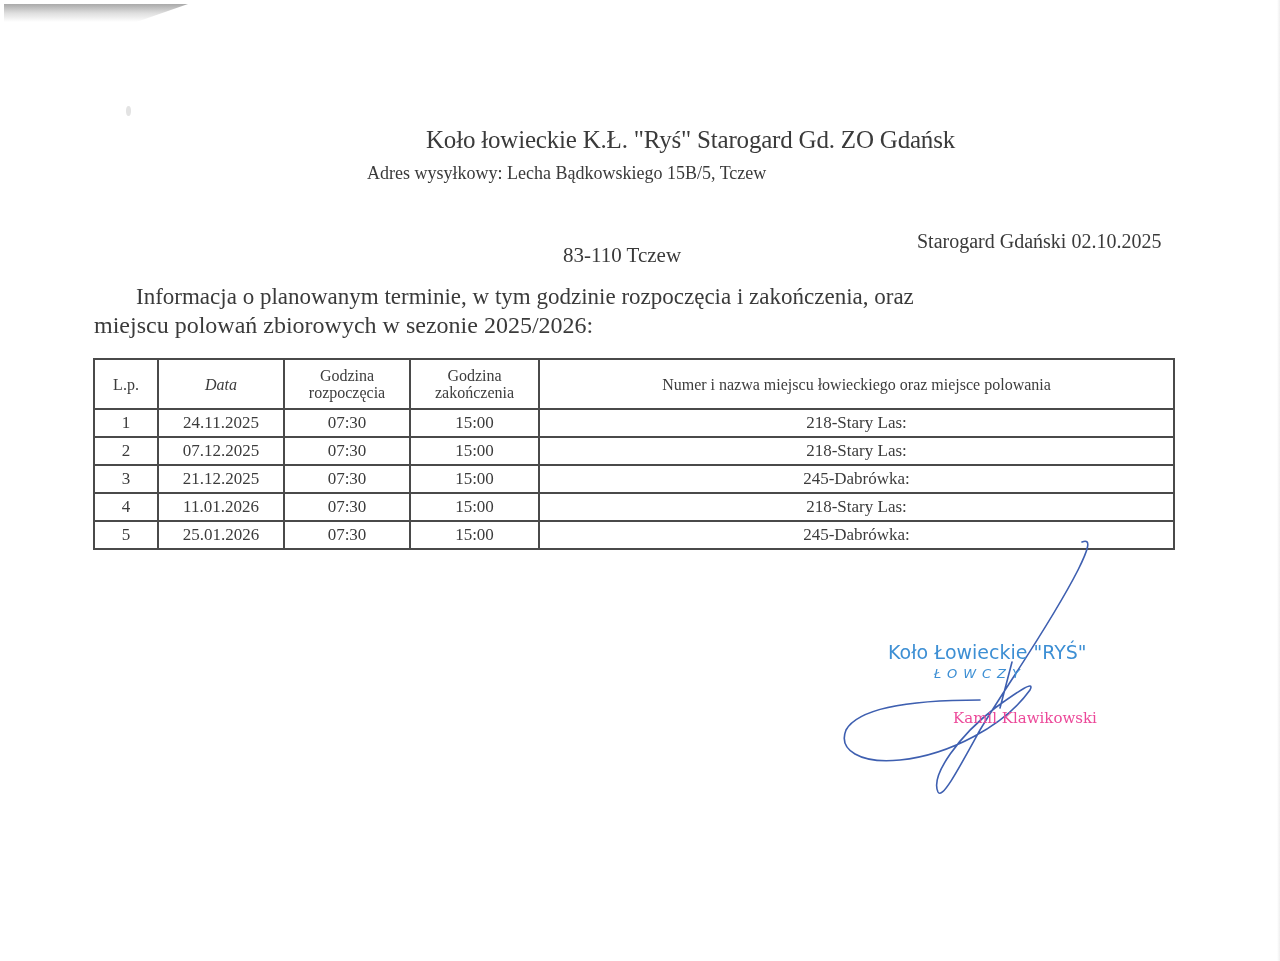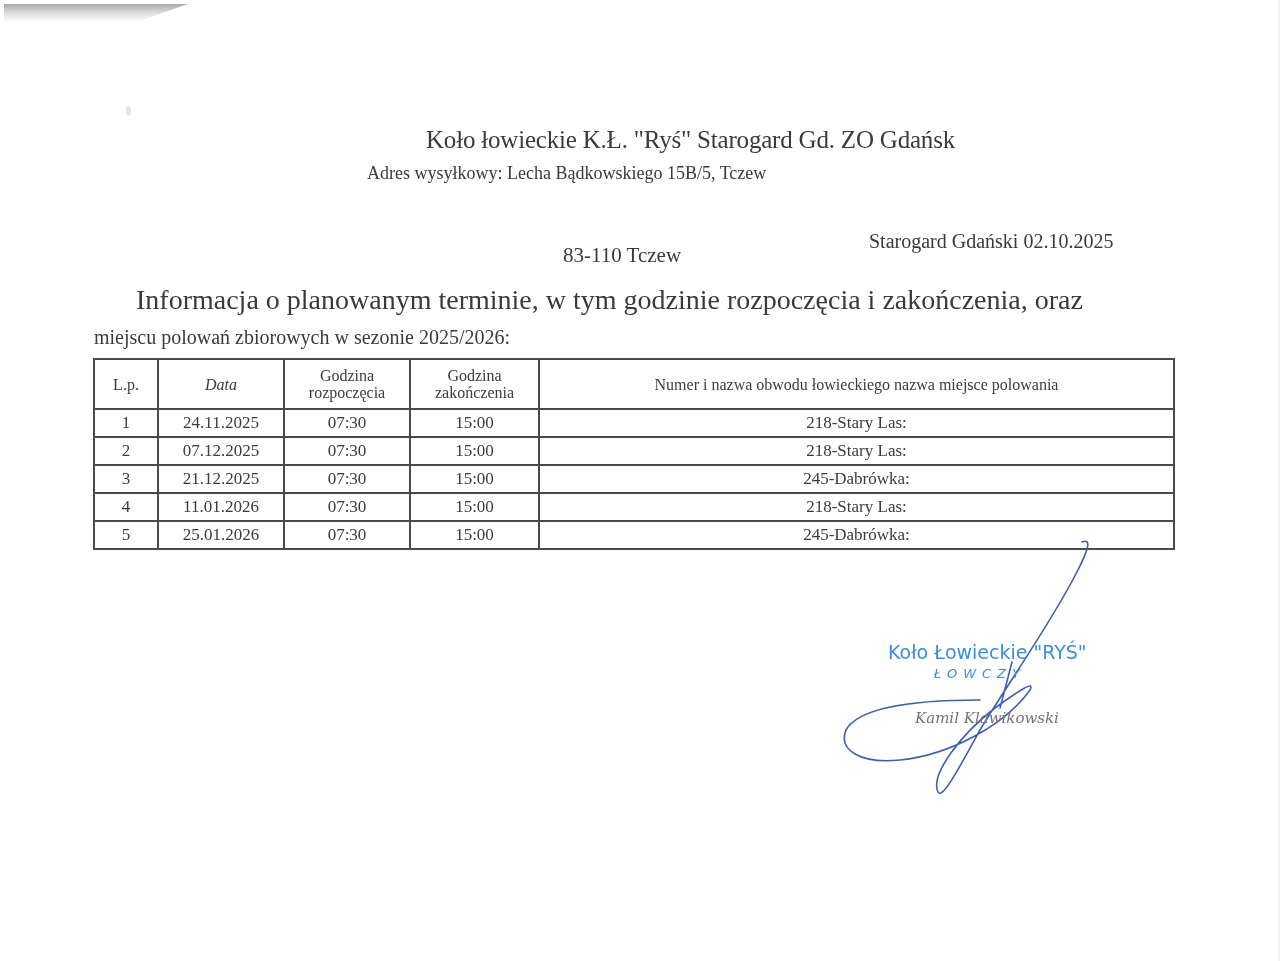--- a/index.html
+++ b/index.html
@@ -14,39 +14,39 @@
     clip-path:polygon(0 0, 100% 0, 72% 100%, 0 100%);
     opacity:.85;
   }
   .speck { position:absolute; left:126px; top:106px; width:5px; height:10px; border-radius:50%; background:#e3e3e3; }
   .right-edge { position:absolute; right:0; top:0; width:3px; height:961px; background:linear-gradient(to right,#ffffff,#efefef); }
 
   .line { position:absolute; white-space:nowrap; }
   .org-name { left:426px; top:126px; font-size:25px; letter-spacing:-0.2px; }
   .addr { left:367px; top:163px; font-size:18px; }
   .postal { left:563px; top:196px; font-size:21px;margin-top:47px; }
-  .place-date { left:869px; top:230px; font-size:20px; }
-  .intro1 { left:136px; top:284px; font-size:28px; }
-  .intro2 { left:94px; top:326px; font-size:20px; }
+  .place-date { left:917px; top:230px; font-size:20px; }
+  .intro1 { left:136px; top:284px; font-size:23px; }
+  .intro2 { left:94px; top:312px; font-size:24px; }
 
   table.schedule {
     position:absolute; left:93px; top:358px; width:1082px;
     border-collapse:collapse; font-size:17px; color:#3c3c3c;
   }
   table.schedule th, table.schedule td {
     border:2px solid #4a4a4a; text-align:center; padding:0; font-weight:normal;
   }
   table.schedule th { height:48px; line-height:17px; font-size:16px; }
   table.schedule td { height:26px; line-height:26px; }
   .c1 { width:62px; } .c2 { width:124px;font-style:italic; } .c3 { width:124px; } .c4 { width:127px; }
 
   .stamp { position:absolute; font-family:"DejaVu Sans", sans-serif; color:#3d8fd4; white-space:nowrap; }
   .stamp-org { left:888px; top:641px; font-size:19px; }
   .stamp-role { left:934px; top:666px; font-size:13px; letter-spacing:6px;font-style:italic; }
-  .stamp-name { left:915px; top:709px; font-size:15px; font-family:"DejaVu Serif", serif; font-style:italic; color:#737373; }
+  .stamp-name { left:953px; top:709px; font-size:15px; font-family:"DejaVu Serif", serif; color:#ec4899; }
   .signature { position:absolute; left:830px; top:530px; }
 </style>
 </head>
 <body>
 
 <div class="scan-shadow"></div>
 <div class="speck"></div>
 <div class="right-edge"></div>
 
 <div class="line org-name">Koło łowieckie K.Ł. "Ryś" Starogard Gd. ZO Gdańsk</div>
@@ -57,21 +57,21 @@
 <div class="line intro1">Informacja o planowanym terminie, w tym godzinie rozpoczęcia i zakończenia, oraz</div>
 <div class="line intro2">miejscu polowań zbiorowych w sezonie 2025/2026:</div>
 
 <table class="schedule">
   <thead>
     <tr>
       <th class="c1">L.p.</th>
       <th class="c2">Data</th>
       <th class="c3"><span>Godzina</span><br><span>rozpoczęcia</span></th>
       <th class="c4"><span>Godzina</span><br><span>zakończenia</span></th>
-      <th>Numer i nazwa obwodu łowieckiego nazwa miejsce polowania</th>
+      <th>Numer i nazwa miejscu łowieckiego oraz miejsce polowania</th>
     </tr>
   </thead>
   <tbody>
     <tr>
       <td>1</td>
       <td>24.11.2025</td>
       <td>07:30</td>
       <td>15:00</td>
       <td>218-Stary Las:</td>
     </tr>

